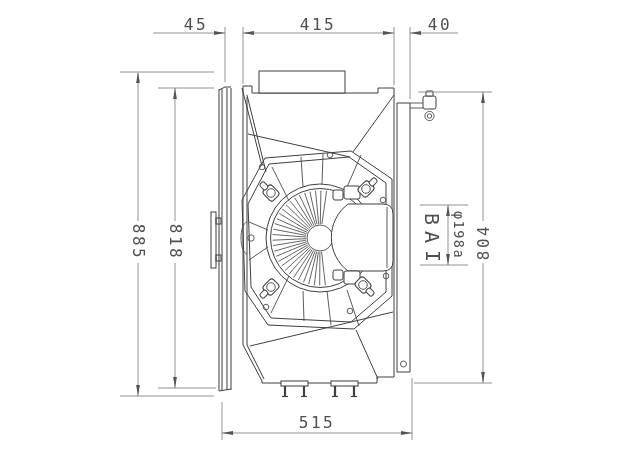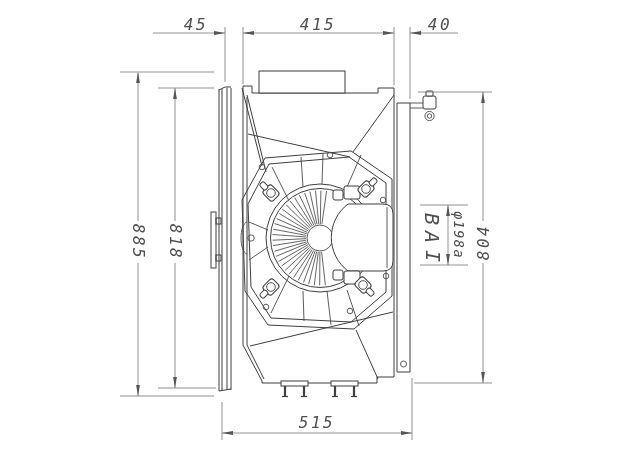--- a/index.html
+++ b/index.html
@@ -1,17 +1,17 @@
 <!DOCTYPE html>
 <html><head>
 <meta charset="utf-8">
 <style>
   html,body{margin:0;padding:0;background:#ffffff;}
   .sheet{position:relative;width:624px;height:460px;background:#ffffff;overflow:hidden;
-         font-family:"DejaVu Sans Mono", monospace;font-style:italic;}
+         font-family:"DejaVu Sans Mono", monospace;}
   svg{position:absolute;left:0;top:0;}
   svg text{font-family:"DejaVu Sans Mono", monospace;fill:#4f4f4f;}
   .geo{stroke:#3f3f3f;stroke-width:1;fill:none;}
   .geo-thin{stroke:#4a4a4a;stroke-width:.9;fill:none;}
   .geo-white{stroke:#3f3f3f;stroke-width:1;fill:#ffffff;}
   .dim{stroke:#767676;stroke-width:.8;fill:none;}
   .arr{fill:#555555;stroke:none;}
   .dimtext{font-size:16px;letter-spacing:2.5px;}
   .dimtext-small{font-size:13.5px;letter-spacing:1.5px;}
   .dimtext-big{font-size:20px;letter-spacing:6px;}

